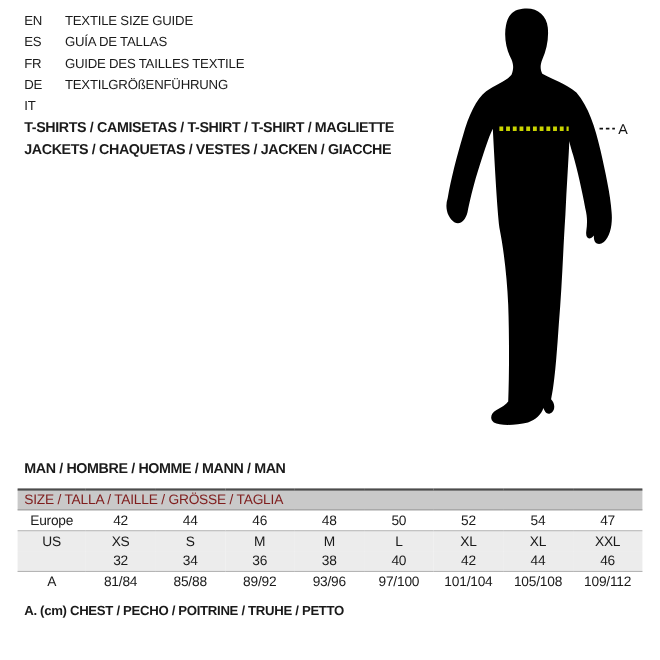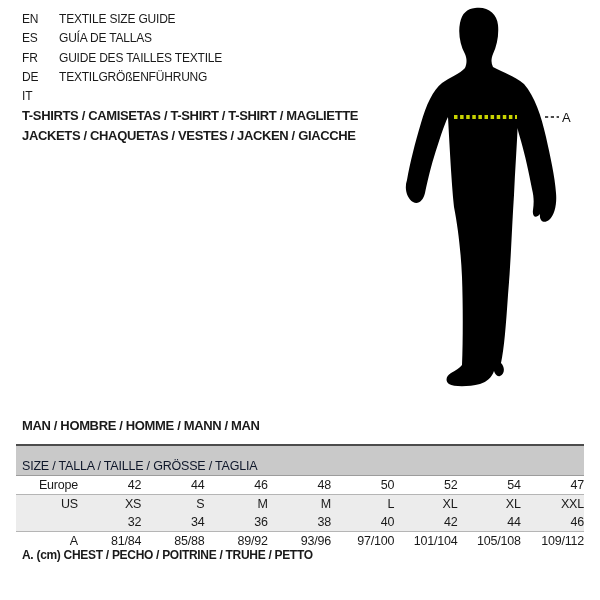--- a/index.html
+++ b/index.html
@@ -36,30 +36,30 @@
     width: 568px;
     border-collapse: collapse;
     table-layout: fixed;
     font-size: 12.5px;
   }
   col.c-label { width: 62px; }
   th.size-header {
     background: #c9c9c9;
     font-weight: normal;
     text-align: left;
-    padding: 13px 0 2px 6px;
+    padding: 1px 0 2px 6px;
     height: 14px;
     border-top: 2px solid #4c4c4c;
     border-bottom: 1px solid #9c9c9c;
-    color: #0f172a;
+    color: #7f1d1d;
   }
   table.size td {
     padding: 0;
     height: 18px;
-    text-align: right;
+    text-align: center;
     vertical-align: middle;
   }
   td.rowlabel { text-align: left; padding-left: 6px; }
   tr.row-plain td { background: #ffffff; }
   tr.row-shaded td { background: #ececec; }
   tr.rule-below td { border-bottom: 1px solid #b5b5b5; }
 
   
   .footnote { left: 22px; top: 548px; font-weight: bold; font-size: 12px; letter-spacing: -0.3px; }
 </style>

